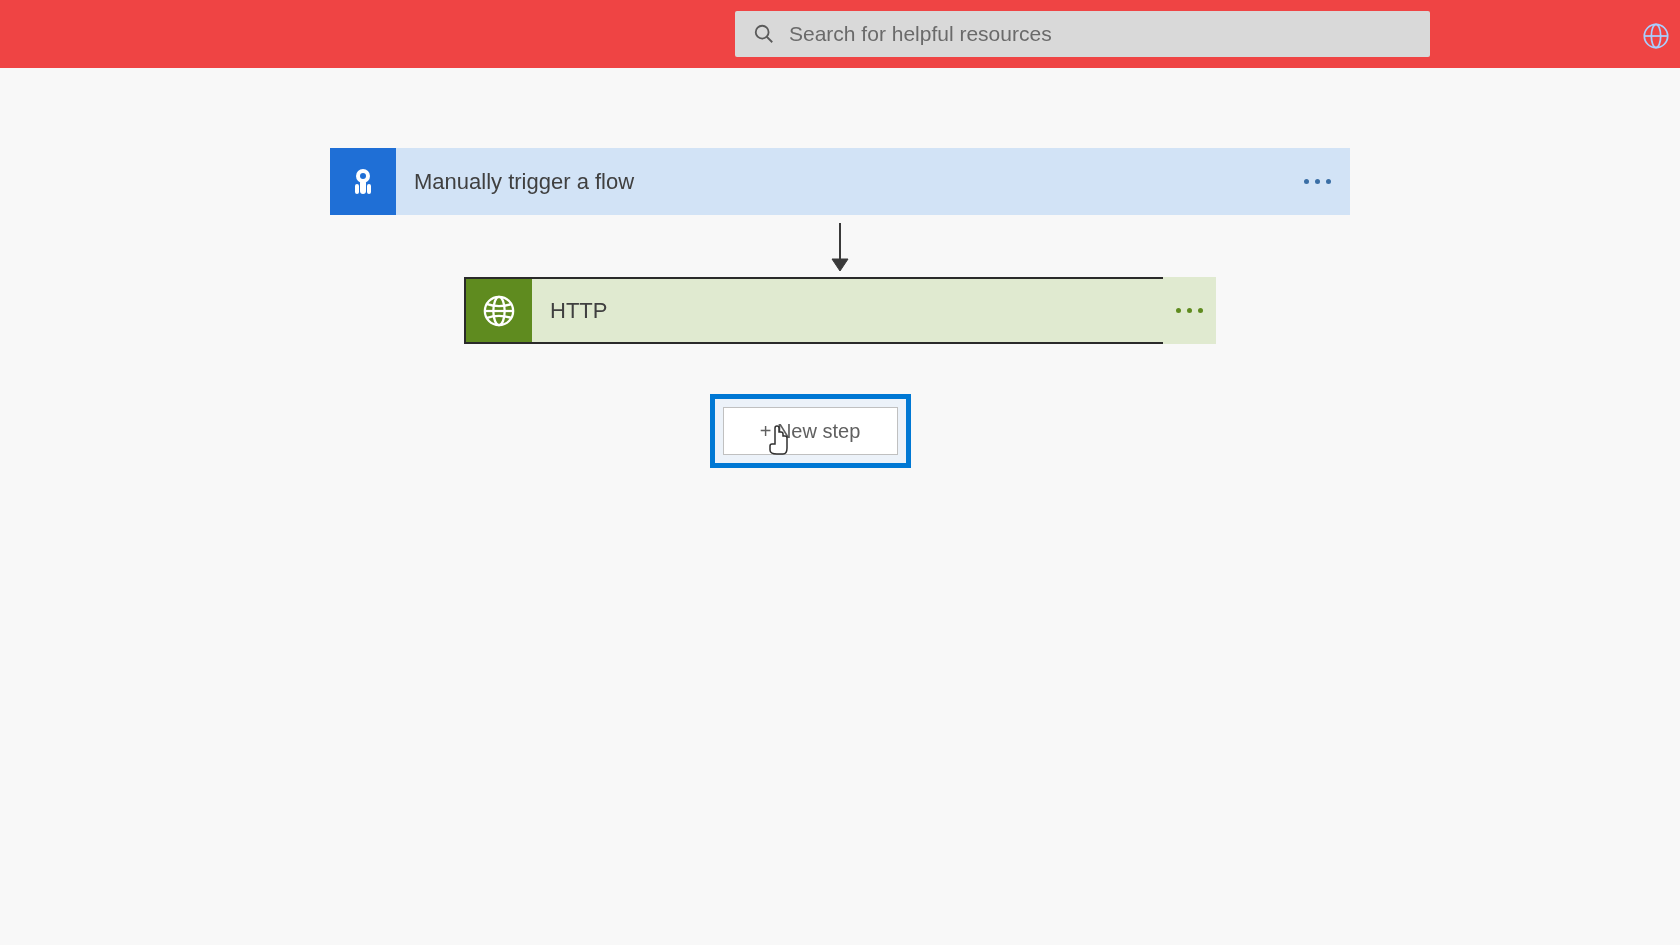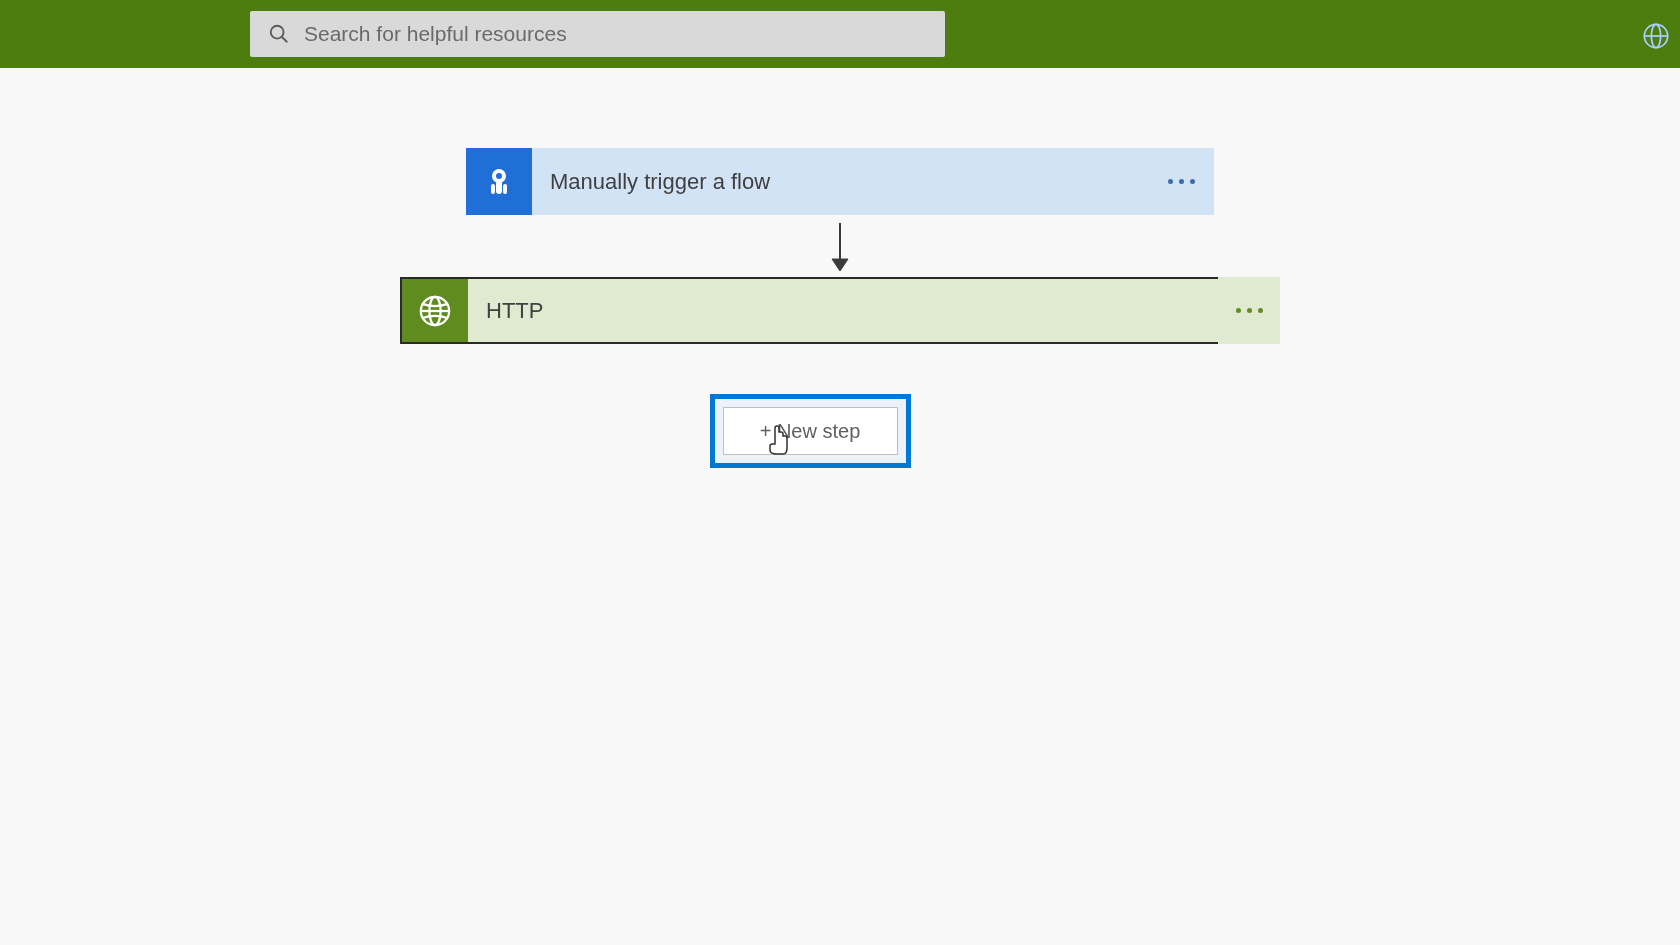--- a/index.html
+++ b/index.html
@@ -8,26 +8,27 @@
       box-sizing: border-box;
     }
     body {
       font-family: "Segoe UI", Arial, sans-serif;
       background: #f8f8f8;
       width: 1680px;
       height: 945px;
       overflow: hidden;
     }
     .header-bar {
-      background: #4d7c0f;
+      background: #ef4444;
       height: 68px;
       display: flex;
       align-items: center;
       padding: 0 250px;
       position: relative;
+      justify-content: flex-end;
     }
     .search-box {
       background: #d9d9d9;
       width: 695px;
       height: 46px;
       display: flex;
       align-items: center;
       padding: 0 18px;
       border-radius: 2px;
     }
@@ -48,21 +49,21 @@
       right: 10px;
       top: 22px;
     }
     .canvas {
       padding-top: 80px;
       display: flex;
       flex-direction: column;
       align-items: center;
     }
     .flow-card {
-      width: 748px;
+      width: 1020px;
       display: flex;
       align-items: stretch;
       height: 67px;
     }
     .trigger-card .card-body {
       background: #d2e3f6;
     }
     .trigger-icon-box {
       width: 66px;
       background: #1f6fd6;
@@ -107,21 +108,21 @@
       fill: #3a3a3a;
     }
     .http-card {
       border: 2px solid #2a2a2a;
       width: 820px;
       height: 67px;
     }
     .http-row {
       display: flex;
       align-items: stretch;
-      width: 880px;
+      width: 752px;
     }
     .http-icon-box {
       width: 66px;
       background: #5f8b1f;
       display: flex;
       align-items: center;
       justify-content: center;
     }
     .http-card .card-body {
       background: #e0ead0;

